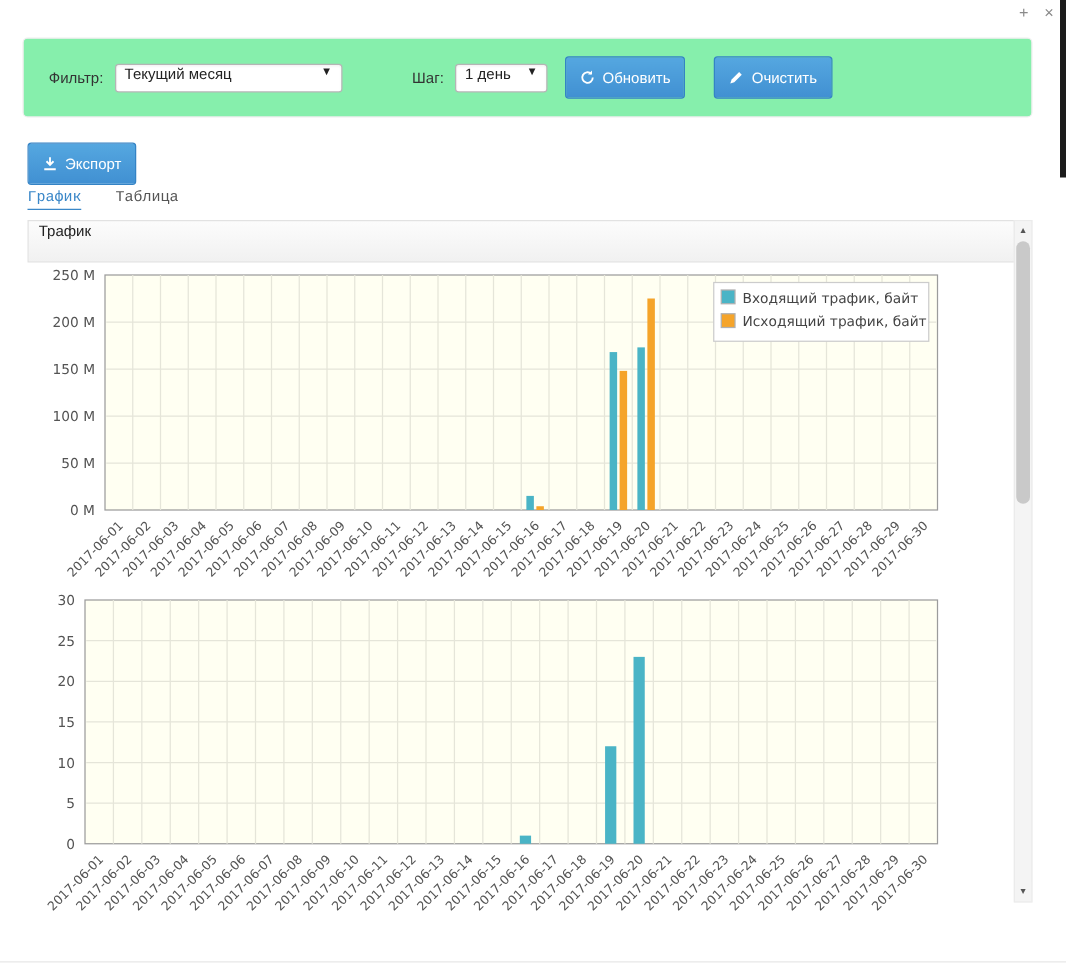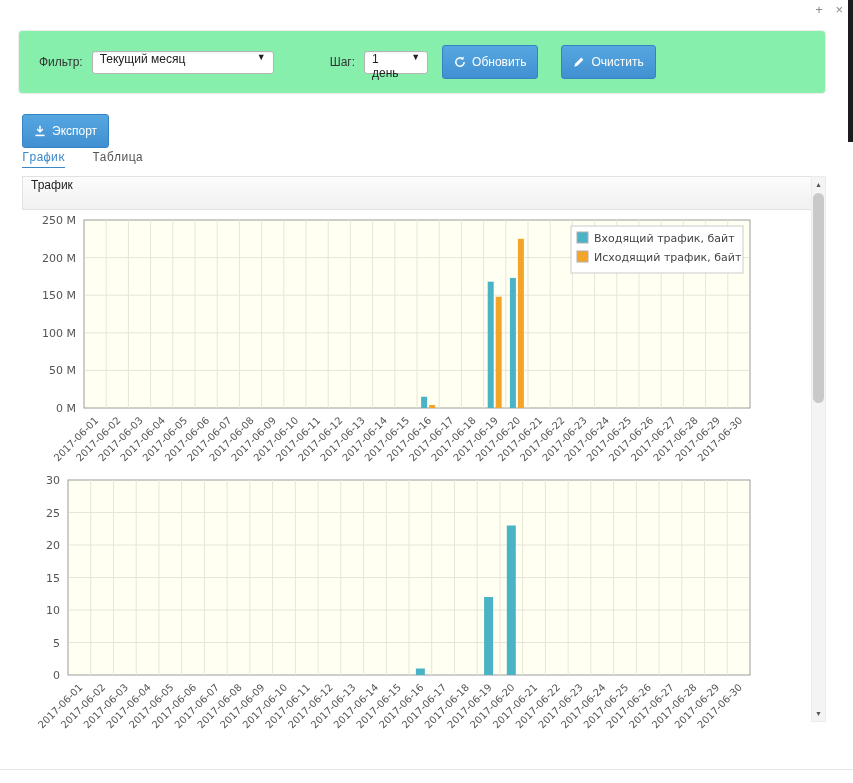--- a/index.html
+++ b/index.html
@@ -76,21 +76,21 @@
     <span>×</span>
   </div>
 
   <div class="filter-panel">
     <span class="lbl" style="margin-right:9px">Фильтр:</span>
     <div class="select" style="width:182px">
       <span>Текущий месяц</span>
       <span class="arrow">▼</span>
     </div>
     <span class="lbl" style="margin-left:56px;margin-right:9px">Шаг:</span>
-    <div class="select" style="width:64px">
+    <div class="select" style="width:74px">
       <span>1 день</span>
       <span class="arrow">▼</span>
     </div>
     <button class="btn" style="margin-left:14px">
       <span>
         <svg width="12" height="12" viewBox="0 0 12 12">
             <path d="M10.2 6a4.2 4.2 0 1 1-1.3-3" fill="none" stroke="#fff" stroke-width="1.5"></path>
             <path d="M9.6 0.4v3.2H6.4z" fill="#fff"></path>
           </svg>
       </span>

